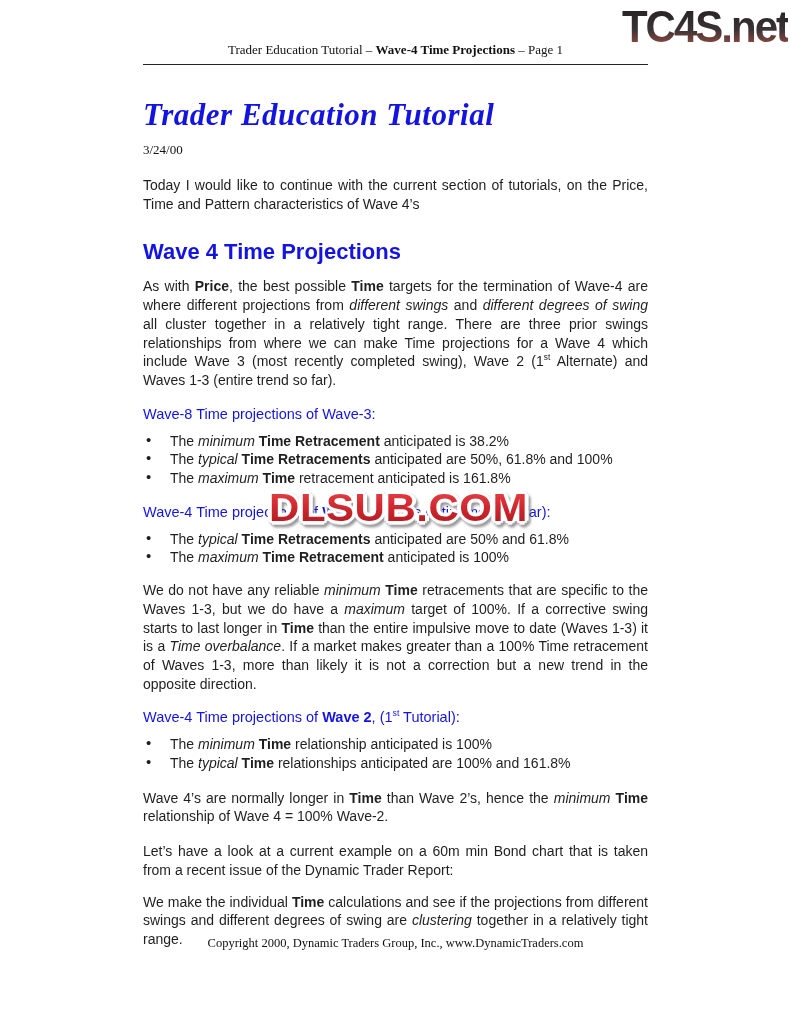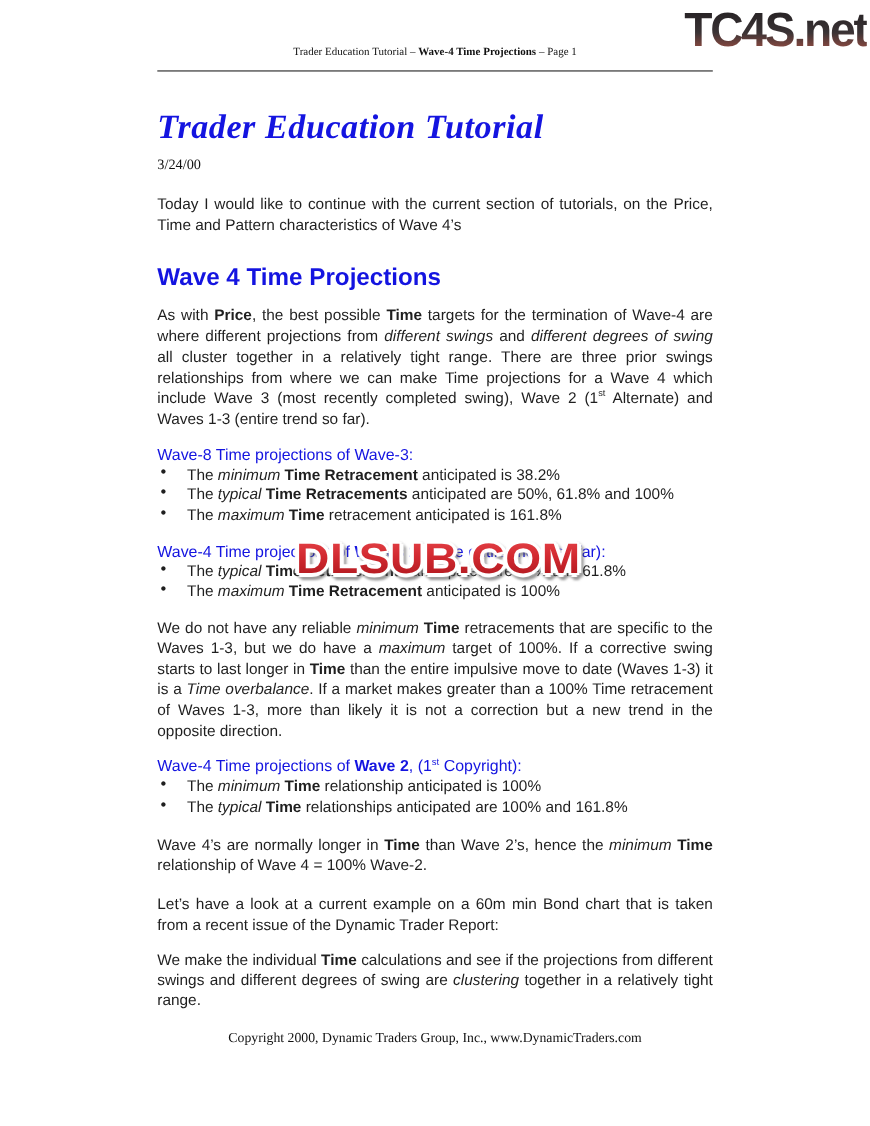--- a/index.html
+++ b/index.html
@@ -20,21 +20,21 @@
     font-weight:800;font-size:42px;letter-spacing:-2px;
     transform:scaleY(1.04);transform-origin:top right;
     background:linear-gradient(to bottom,#1f1c1e 0%,#3a3335 55%,#8d4a41 85%,#9c5a50 100%);
     -webkit-background-clip:text;background-clip:text;color:transparent;
   }
 
   
   .run-header{
     position:absolute;left:143px;top:42px;width:505px;
     text-align:center;font-family:"Liberation Serif", serif;
-    font-size:10px;color:#111;
+    font-size:13px;color:#111;
   }
   .header-rule{
     position:absolute;left:143px;top:64px;width:505px;height:0;
     border:none;border-top:1.5px solid #222;
   }
 
   
   .content{position:absolute;left:143px;top:12px;width:505px;}
   .doc-title{
     margin-top:84px;
@@ -43,21 +43,21 @@
     font-size:31px;line-height:38px;color:var(--heading-blue);
     letter-spacing:0.5px;
   }
   .doc-date{margin-top:8px;font-family:"Liberation Serif", serif;font-size:13px;color:#111;}
   p{font-size:14px;line-height:18.7px;text-align:justify;color:var(--body-text);}
   .p1{margin-top:18px;}
   h2.sec{margin-top:12px;padding-top:14px;font-size:22px;color:var(--heading-blue);
          font-weight:bold;}
   .p2{margin-top:12px;}
   h3.sub{margin-top:16px;font-size:14.5px;font-weight:normal;color:var(--heading-blue);}
-  ul.blist{list-style:none;}
+  ul.blist{margin-top:10px;list-style:none;}
   ul.blist li{
     position:relative;padding-left:27px;font-size:14px;line-height:18.7px;
     color:var(--body-text);
   }
   ul.blist li::before{content:"\2022";position:absolute;left:3px;top:-1px;font-size:15px;}
   .p3{margin-top:14px;}
   .p4,.p5{margin-top:16px;}
   .p6{margin-top:13px;}
   sup{font-size:60%;vertical-align:super;line-height:0;}
   b,.b{font-weight:bold;} i,.i{font-style:italic;}
@@ -122,21 +122,21 @@
     </ul>
 
     <h3 class="sub"><span>Wave-4 Time projections of </span><span class="b">Waves 1-3</span><span> (the entire move so far):</span></h3>
     <ul class="blist">
       <li><span>The </span><span class="i">typical</span><span> </span><span class="b">Time Retracements</span><span> anticipated are 50% and 61.8%</span></li>
       <li><span>The </span><span class="i">maximum</span><span> </span><span class="b">Time Retracement</span><span> anticipated is 100%</span></li>
     </ul>
 
     <p class="p3"><span>We do not have any reliable </span><span class="i">minimum</span><span> </span><span class="b">Time</span><span> retracements that are specific to the Waves 1-3, but we do have a </span><span class="i">maximum</span><span> target of 100%. If a corrective swing starts to last longer in </span><span class="b">Time</span><span> than the entire impulsive move to date (Waves 1-3) it is a </span><span class="i">Time overbalance</span><span>. If a market makes greater than a 100% Time retracement of Waves 1-3, more than likely it is not a correction but a new trend in the opposite direction.</span></p>
 
-    <h3 class="sub"><span>Wave-4 Time projections of </span><span class="b">Wave 2</span><span>, (1</span><sup>st</sup><span> Copyright):</span></h3>
+    <h3 class="sub"><span>Wave-4 Time projections of </span><span class="b">Wave 2</span><span>, (1</span><sup>st</sup><span> Tutorial):</span></h3>
     <ul class="blist">
       <li><span>The </span><span class="i">minimum</span><span> </span><span class="b">Time</span><span> relationship anticipated is 100%</span></li>
       <li><span>The </span><span class="i">typical</span><span> </span><span class="b">Time</span><span> relationships anticipated are 100% and 161.8%</span></li>
     </ul>
 
     <p class="p4"><span>Wave 4’s are normally longer in </span><span class="b">Time</span><span> than Wave 2’s, hence the </span><span class="i">minimum</span><span> </span><span class="b">Time</span><span> relationship of Wave 4 = 100% Wave-2.</span></p>
     <p class="p5"><span>Let’s have a look at a current example on a 60m min Bond chart that is taken from a recent issue of the Dynamic Trader Report:</span></p>
     <p class="p6"><span>We make the individual </span><span class="b">Time</span><span> calculations and see if the projections from different swings and different degrees of swing are </span><span class="i">clustering</span><span> together in a relatively tight range.</span></p>
   </div>
 

